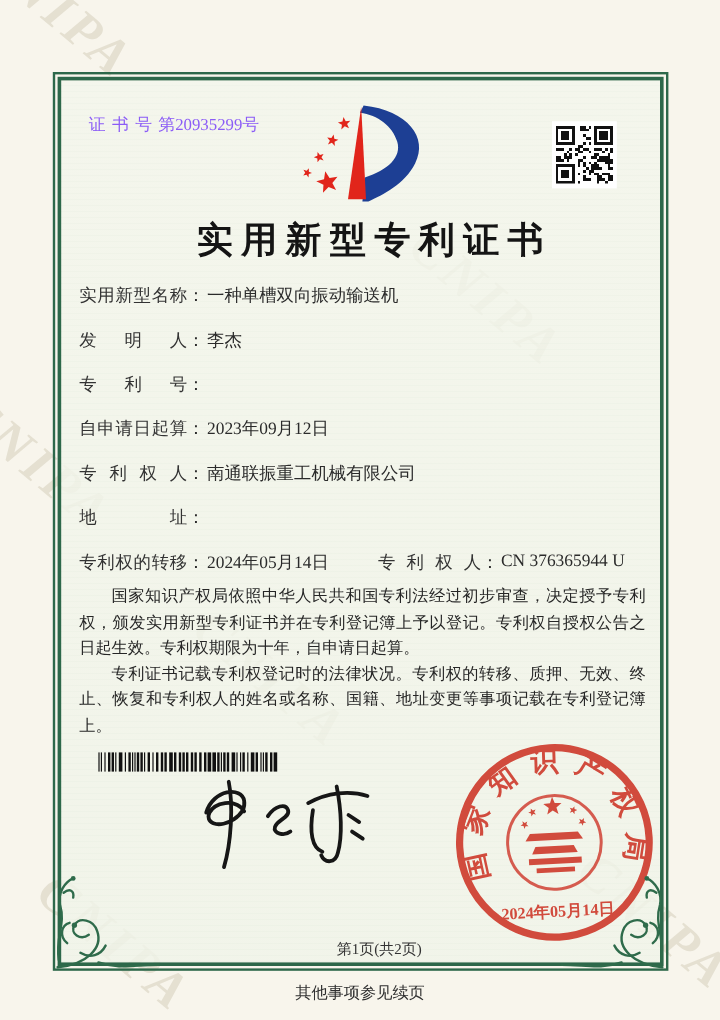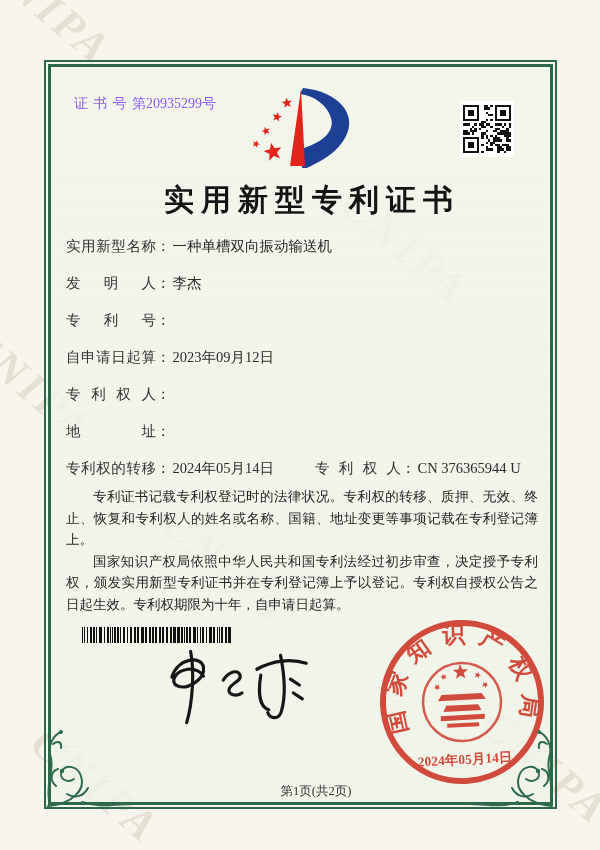--- a/index.html
+++ b/index.html
@@ -229,42 +229,43 @@
         <span class="fcolon">：</span>
     </div>
     <div class="frow">
       <span class="flabel">自申请日起算</span>
         <span class="fcolon">：</span>
       <span class="fvalue">2023年09月12日</span>
     </div>
     <div class="frow">
       <span class="flabel">专利权人</span>
         <span class="fcolon">：</span>
+      <span class="fvalue">南通联振重工机械有限公司</span>
     </div>
     <div class="frow">
       <span class="flabel">地址</span>
         <span class="fcolon">：</span>
     </div>
     <div class="frow">
       <span class="grant-pair1">
         <span class="flabel">专利权的转移</span>
           <span class="fcolon">：</span>
         <span class="fvalue">2024年05月14日</span>
       </span>
       <span class="grant-pair2">
         <span class="flabel short">专利权人</span>
           <span class="fcolon">：</span>
         <span class="fvalue">CN 376365944 U</span>
       </span>
     </div>
   </div>
 
   <div class="body-text">
+    <p>国家知识产权局依照中华人民共和国专利法经过初步审查，决定授予专利权，颁发实用新型专利证书并在专利登记簿上予以登记。专利权自授权公告之日起生效。专利权期限为十年，自申请日起算。</p>
     <p>专利证书记载专利权登记时的法律状况。专利权的转移、质押、无效、终止、恢复和专利权人的姓名或名称、国籍、地址变更等事项记载在专利登记簿上。</p>
-    <p>国家知识产权局依照中华人民共和国专利法经过初步审查，决定授予专利权，颁发实用新型专利证书并在专利登记簿上予以登记。专利权自授权公告之日起生效。专利权期限为十年，自申请日起算。</p>
   </div>
 
   <div class="barcode" id="barcode">
       <span style="width: 1px;"></span>
       <i style="width: 1px;"></i>
       <span style="width: 1px;"></span>
       <i style="width: 2px;"></i>
       <span style="width: 1px;"></span>
       <i style="width: 2px;"></i>
       <span style="width: 2px;"></span>
@@ -411,14 +412,15 @@
       <path d="M16,64 C9,58 11,49 18,47"></path>
       <path d="M27,72 C35,77 44,74 48,66"></path>
       <path d="M42,80 C60,86 72,82 92,82"></path>
       <path d="M13,22 C18,18 22,20 21,26"></path>
       <circle cx="22" cy="49" r="2.2" fill="#2f6b4b" stroke="none"></circle>
       <circle cx="21" cy="10" r="2" fill="#2f6b4b" stroke="none"></circle>
     </g>
   </svg>
 
   <div class="page-footer">第1页(共2页)</div>
+  <div class="continuation">其他事项参见续页</div>
 
 </div>
 
 </body></html>

